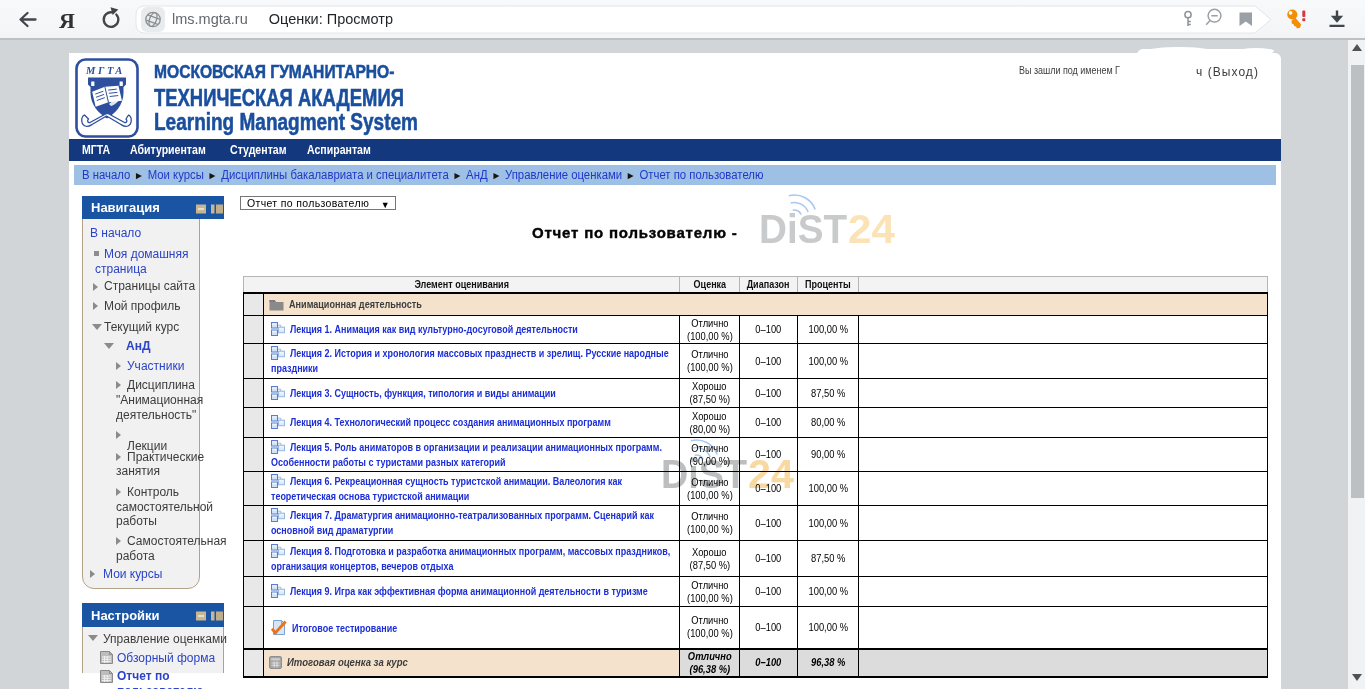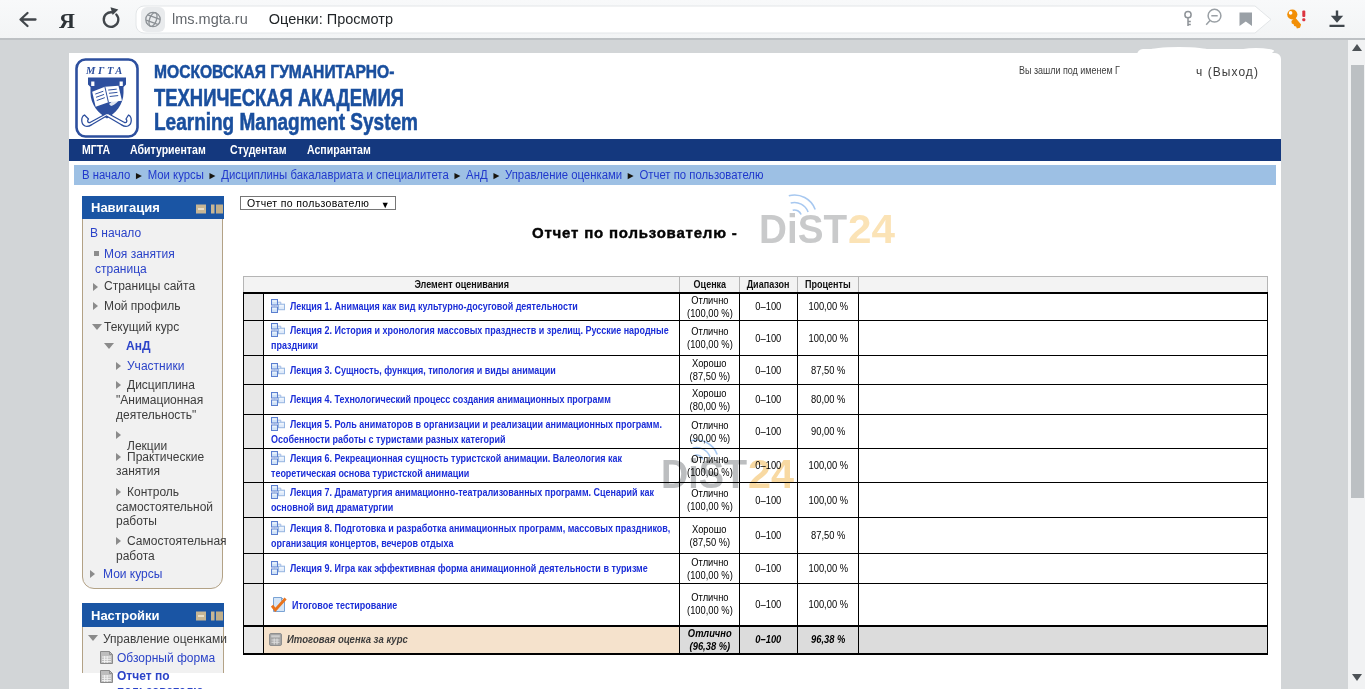--- a/index.html
+++ b/index.html
@@ -31,21 +31,21 @@
 #crumbs b { font-size:10.5px; position:relative; top:-0.5px; margin:0 4px; color:#17150e; }
 #crumbin { display:inline-block; transform:scaleX(0.945); transform-origin:0 50%; }
 
 #sel { left:240px; top:196px; width:156px; height:14px; border:1px solid #767676; background:#fff; font-size:10.5px; letter-spacing:0.35px; color:#000; padding:0 0 0 6px; line-height:12px; }
 #sel span.arr { position:absolute; right:5px; top:2px; font-size:9px; color:#000; }
 
 #h2t { left:532px; top:224px; font-size:15px; letter-spacing:0.8px; font-weight:bold; color:#050505; white-space:nowrap; -webkit-text-stroke:0.4px #050505; }
 
 .blk { background:#f1f1f1; border:1px solid #b3a286; }
 .blkhdr { position:absolute; left:-1px; top:-1px; background:#1a55a4; color:#fff; font-weight:bold; font-size:13px; }
-#navblk { left:82px; top:196px; width:141px; height:393px; border-radius:0 0 12px 12px; }
+#navblk { left:82px; top:196px; width:118px; height:393px; border-radius:0 0 12px 12px; }
 #navblk .blkhdr { width:142px; height:23px; padding:4px 0 0 9px; }
 #setblk { left:82px; top:603px; width:142px; height:70px; border-bottom:none; }
 #setblk .blkhdr { width:142px; height:24px; padding:5px 0 0 9px; }
 .ni { position:absolute; font-size:12px; color:#3c3c3c; white-space:nowrap; }
 .ni a { color:#2b43c8; text-decoration:none; }
 .tri { position:absolute; width:0; height:0; }
 .trir { border-left:5px solid #8b8b8b; border-top:4px solid transparent; border-bottom:4px solid transparent; }
 .trid { border-top:6px solid #8b8b8b; border-left:5px solid transparent; border-right:5px solid transparent; }
 .sqb { position:absolute; width:5px; height:5px; background:#8d8d8d; }
 
@@ -168,21 +168,21 @@
     <rect x="20" y="0.5" width="7" height="9" fill="#bfae8b"></rect>
   </svg>
 <svg class="abs" style="left:196px;top:611px" width="27" height="10" viewBox="0 0 27 10">
     <rect x="0" y="0.5" width="10" height="9" fill="#c7b694"></rect>
     <rect x="2" y="4" width="6" height="2" fill="#e9dfc8"></rect>
     <rect x="15" y="0.5" width="3.5" height="9" fill="#c7b694"></rect>
     <rect x="20" y="0.5" width="7" height="9" fill="#bfae8b"></rect>
   </svg>
 <div class="ni" style="left:90px;top:226px"><a>В начало</a></div>
 <div class="sqb" style="left:94px;top:251px"></div>
-<div class="ni" style="left:104px;top:247px"><a>Моя занятия</a></div>
+<div class="ni" style="left:104px;top:247px"><a>Моя домашняя</a></div>
 <div class="ni" style="left:95px;top:262px"><a>страница</a></div>
 <div class="tri trir" style="left:93px;top:283px"></div>
 <div class="ni" style="left:104px;top:279px">Страницы сайта</div>
 <div class="tri trir" style="left:93px;top:302px"></div>
 <div class="ni" style="left:104px;top:299px">Мой профиль</div>
 <div class="tri trid" style="left:92px;top:324px"></div>
 <div class="ni" style="left:104px;top:320px">Текущий курс</div>
 <div class="tri trid" style="left:104px;top:343px"></div>
 <div class="ni" style="left:126px;top:339px"><a style="font-weight:bold">АнД</a></div>
 <div class="tri trir" style="left:116px;top:362px"></div>
@@ -260,20 +260,29 @@
 <thead>
         <tr style="height:16px">
           <th colspan="2"><span>Элемент оценивания</span></th>
           <th><span>Оценка</span></th>
           <th><span>Диапазон</span></th>
           <th><span>Проценты</span></th>
           <th></th>
         </tr>
       </thead>
 <tbody id="tbody">
+<tr class="catr" style="height:23px">
+          <td class="ind"></td>
+          <td class="cat" colspan="5">
+            <div class="il"><svg class="ic" width="15" height="13" viewBox="0 0 15 13">
+                <path d="M0.5,2 h5 l1.5,2 h7.5 v8.5 h-14z" fill="#8a8a8a"></path>
+                <path d="M0.5,2 h5 l1.5,2 h-6.5z" fill="#7d7d7d"></path>
+              </svg><span class="ct">Анимационная деятельность</span></div>
+          </td>
+        </tr>
 <tr style="height:28px">
           <td class="ind"></td>
           <td class="item">
             <div class="il"><svg class="ic" width="14" height="14" viewBox="0 0 14 14">
                 <use href="#lsnico"></use>
               </svg><span class="t">Лекция 1. Анимация как вид культурно-досуговой деятельности</span></div>
           </td>
           <td class="c">
             <div><span>Отлично</span></div>
             <div><span>(100,00 %)</span></div>

